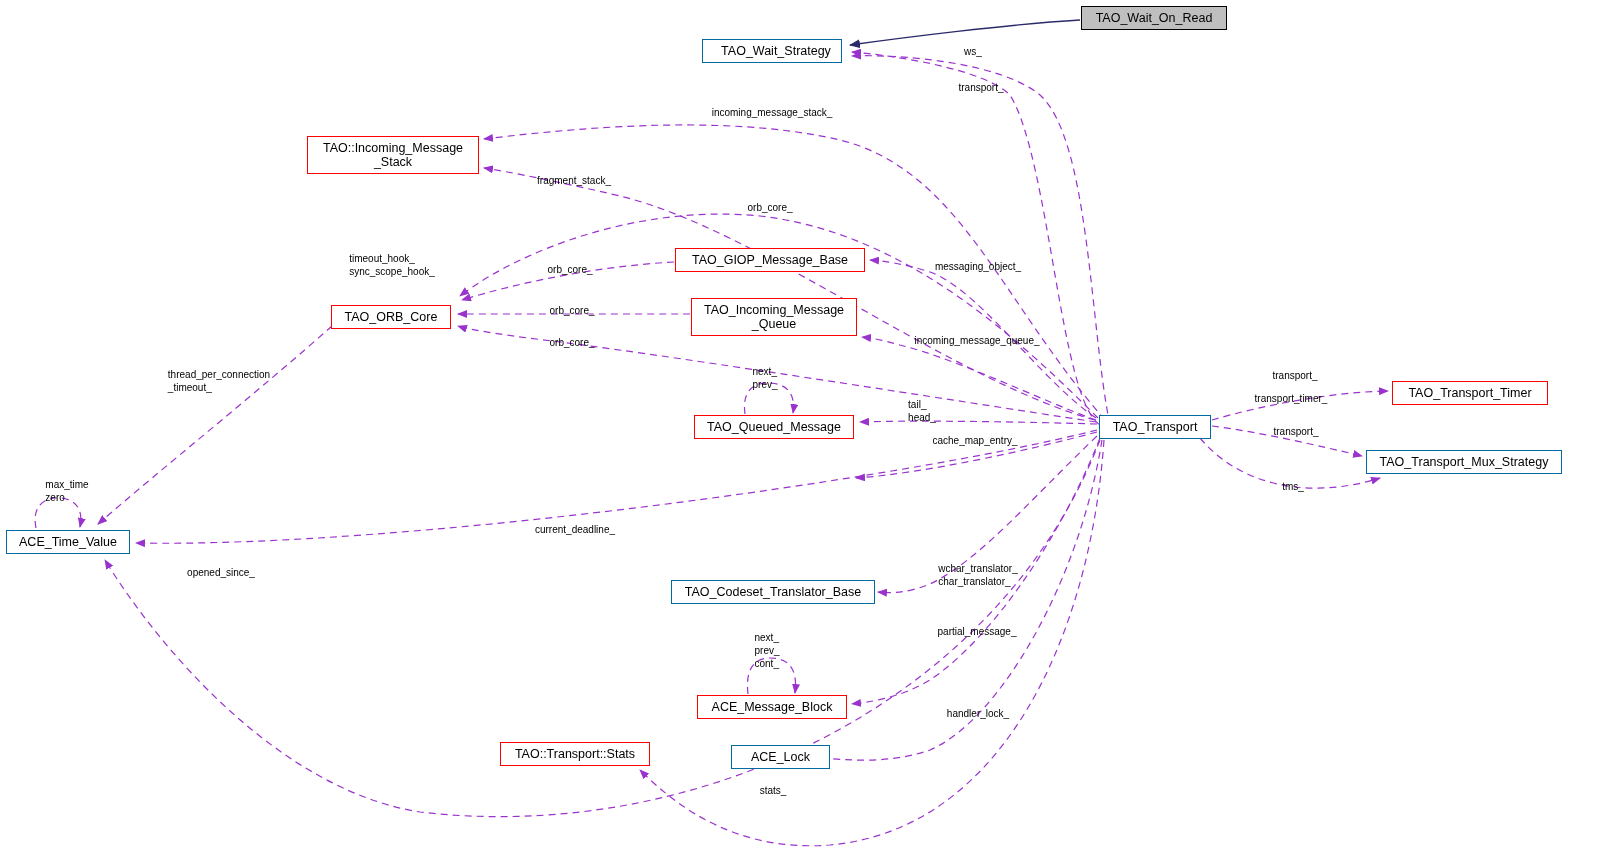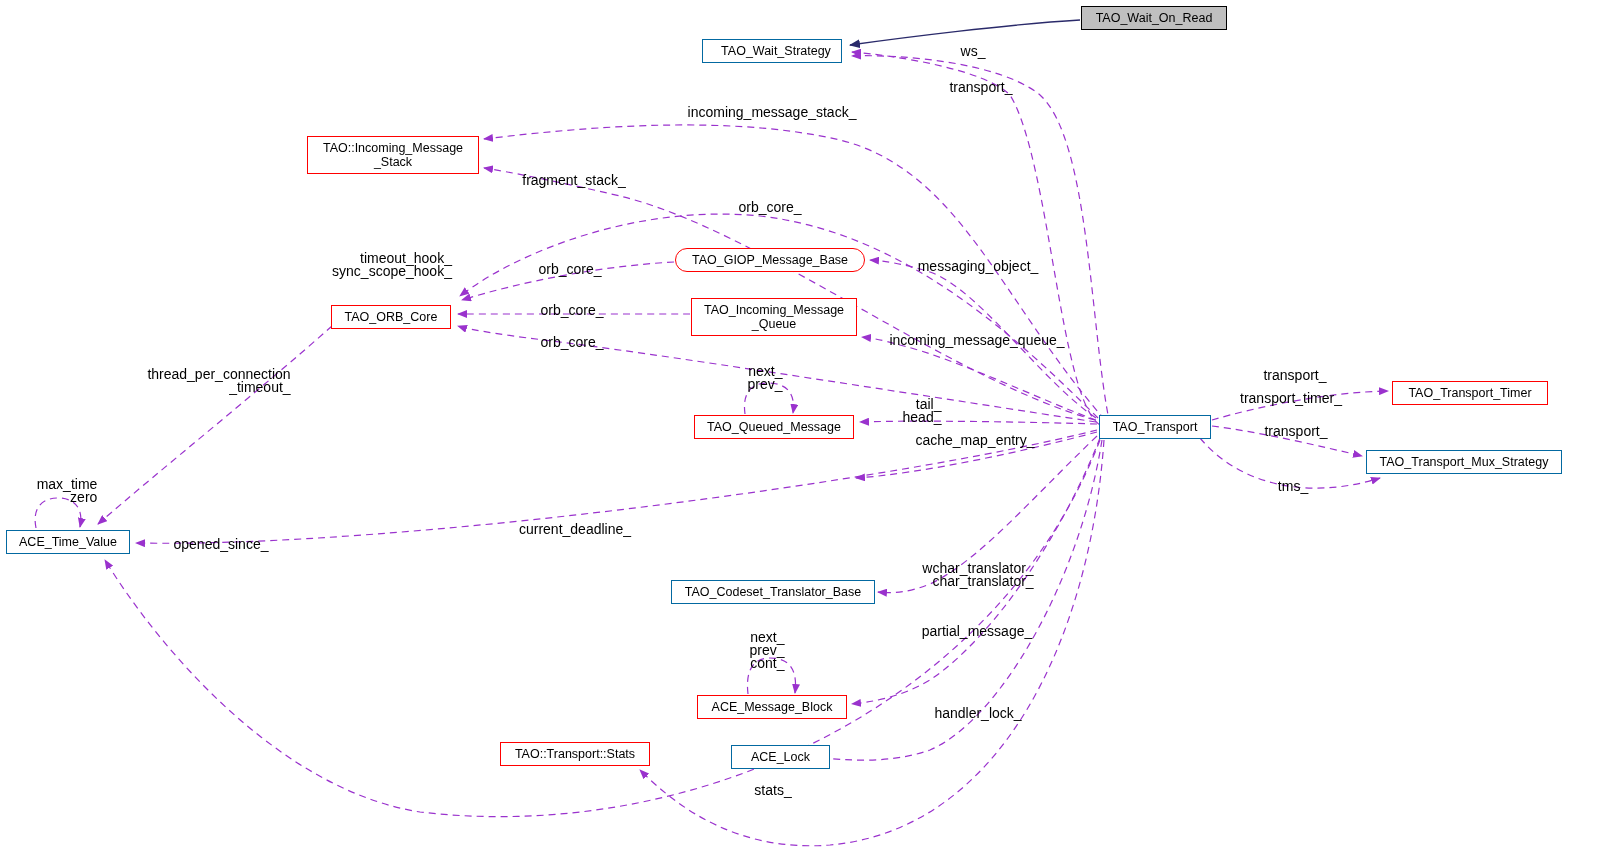--- a/index.html
+++ b/index.html
@@ -39,24 +39,24 @@
   }
   .node.red {
     border-color: #ff0000;
   }
   .node.gray {
     background: #bfbfbf;
     border-color: #000000;
   }
   .edge-label {
     position: absolute;
-    font-size: 14px;
+    font-size: 10px;
     line-height: 13px;
     color: #000000;
-    text-align: right;
+    text-align: left;
     white-space: pre;
     z-index: 3;
     transform: translate(-50%, -50%);
   }
 </style>
 </head>
 <body>
 
 <div id="canvas">
 
@@ -126,21 +126,21 @@
     <g fill="none" stroke="#2a2a6a" stroke-width="1.4" marker-end="url(#arrowNavy)">
 
       <path d="M1080,20 C1010,24 900,38 850,45"></path>
     </g>
   </svg>
 
 <div class="node gray" style="left: 1081px; top: 6px; width: 146px; height: 24px;">TAO_Wait_On_Read</div>
     <div class="node" style="left: 702px; top: 39px; width: 140px; height: 24px; padding-left: 8px;">TAO_Wait_Strategy</div>
     <div class="node red" style="left: 307px; top: 136px; width: 172px; height: 38px;">TAO::Incoming_Message
 _Stack</div>
-    <div class="node red" style="left: 675px; top: 248px; width: 190px; height: 24px; border-radius: 12px;">TAO_GIOP_Message_Base</div>
+    <div class="node red" style="left: 675px; top: 248px; width: 190px; height: 24px;">TAO_GIOP_Message_Base</div>
     <div class="node red" style="left: 691px; top: 298px; width: 166px; height: 38px;">TAO_Incoming_Message
 _Queue</div>
     <div class="node red" style="left: 331px; top: 305px; width: 120px; height: 24px;">TAO_ORB_Core</div>
     <div class="node red" style="left: 694px; top: 415px; width: 160px; height: 24px;">TAO_Queued_Message</div>
     <div class="node" style="left: 1099px; top: 415px; width: 112px; height: 24px;">TAO_Transport</div>
     <div class="node red" style="left: 1392px; top: 381px; width: 156px; height: 24px;">TAO_Transport_Timer</div>
     <div class="node" style="left: 1366px; top: 450px; width: 196px; height: 24px;">TAO_Transport_Mux_Strategy</div>
     <div class="node" style="left: 6px; top: 530px; width: 124px; height: 24px;">ACE_Time_Value</div>
     <div class="node" style="left: 671px; top: 580px; width: 204px; height: 24px;">TAO_Codeset_Translator_Base</div>
     <div class="node red" style="left: 697px; top: 695px; width: 150px; height: 24px;">ACE_Message_Block</div>
@@ -165,21 +165,21 @@
     <div class="edge-label" style="left: 1295px; top: 375px;">transport_</div>
     <div class="edge-label" style="left: 1291px; top: 398px;">transport_timer_</div>
     <div class="edge-label" style="left: 922px; top: 411px;">tail_
 head_</div>
     <div class="edge-label" style="left: 1296px; top: 431px;">transport_</div>
     <div class="edge-label" style="left: 975px; top: 440px;">cache_map_entry_</div>
     <div class="edge-label" style="left: 1293px; top: 486px;">tms_</div>
     <div class="edge-label" style="left: 67px; top: 491px;">max_time
 zero</div>
     <div class="edge-label" style="left: 575px; top: 529px;">current_deadline_</div>
-    <div class="edge-label" style="left: 221px; top: 544px;">opened_since_</div>
+    <div class="edge-label" style="left: 221px; top: 572px;">opened_since_</div>
     <div class="edge-label" style="left: 978px; top: 575px;">wchar_translator_
 char_translator_</div>
     <div class="edge-label" style="left: 977px; top: 631px;">partial_message_</div>
     <div class="edge-label" style="left: 767px; top: 650px;">next_
 prev_
 cont_</div>
     <div class="edge-label" style="left: 978px; top: 713px;">handler_lock_</div>
     <div class="edge-label" style="left: 773px; top: 790px;">stats_</div>
   </div>
 

